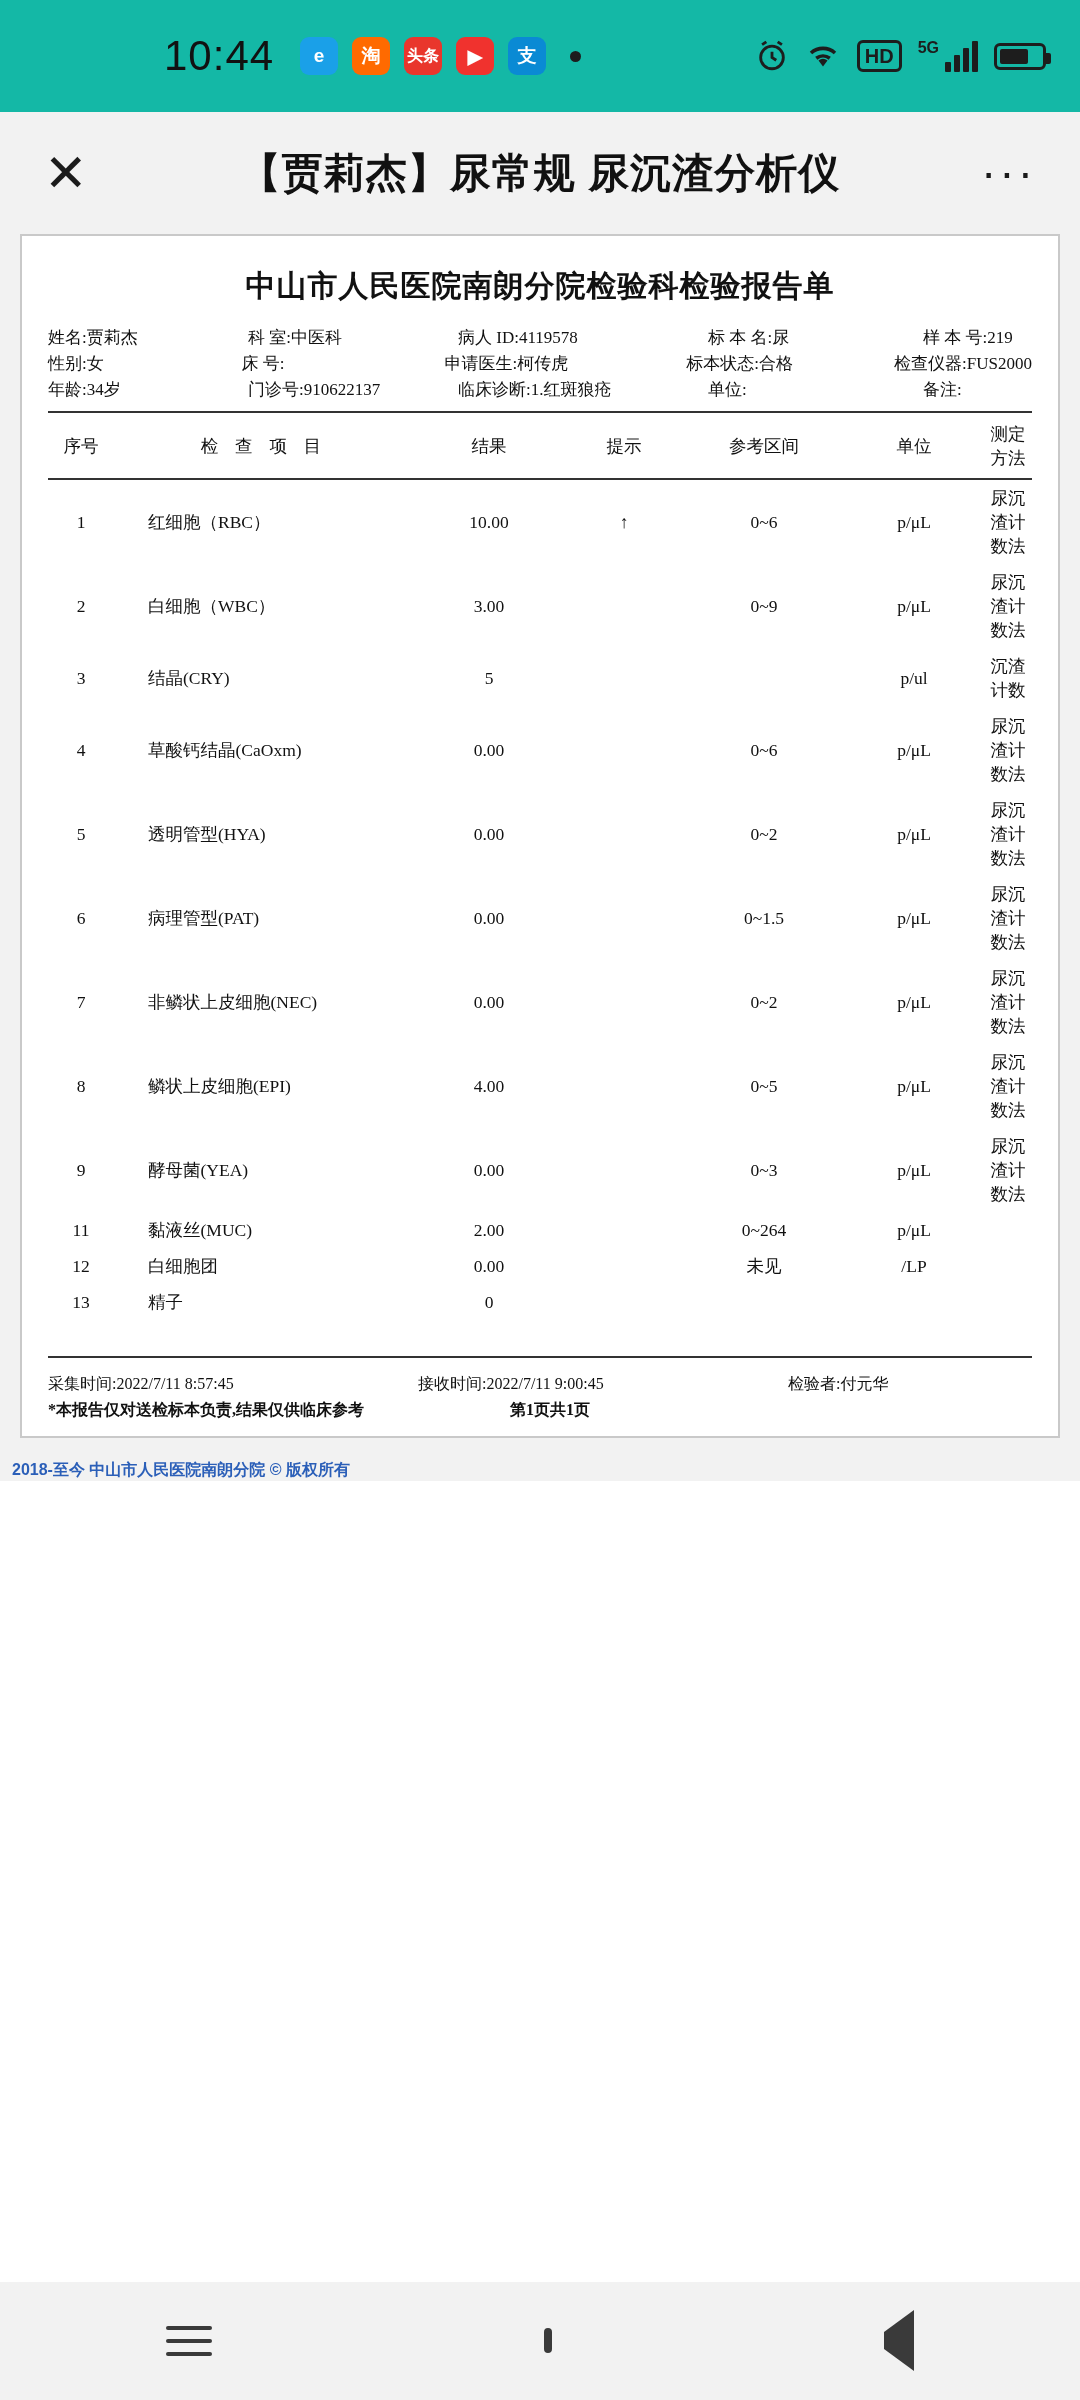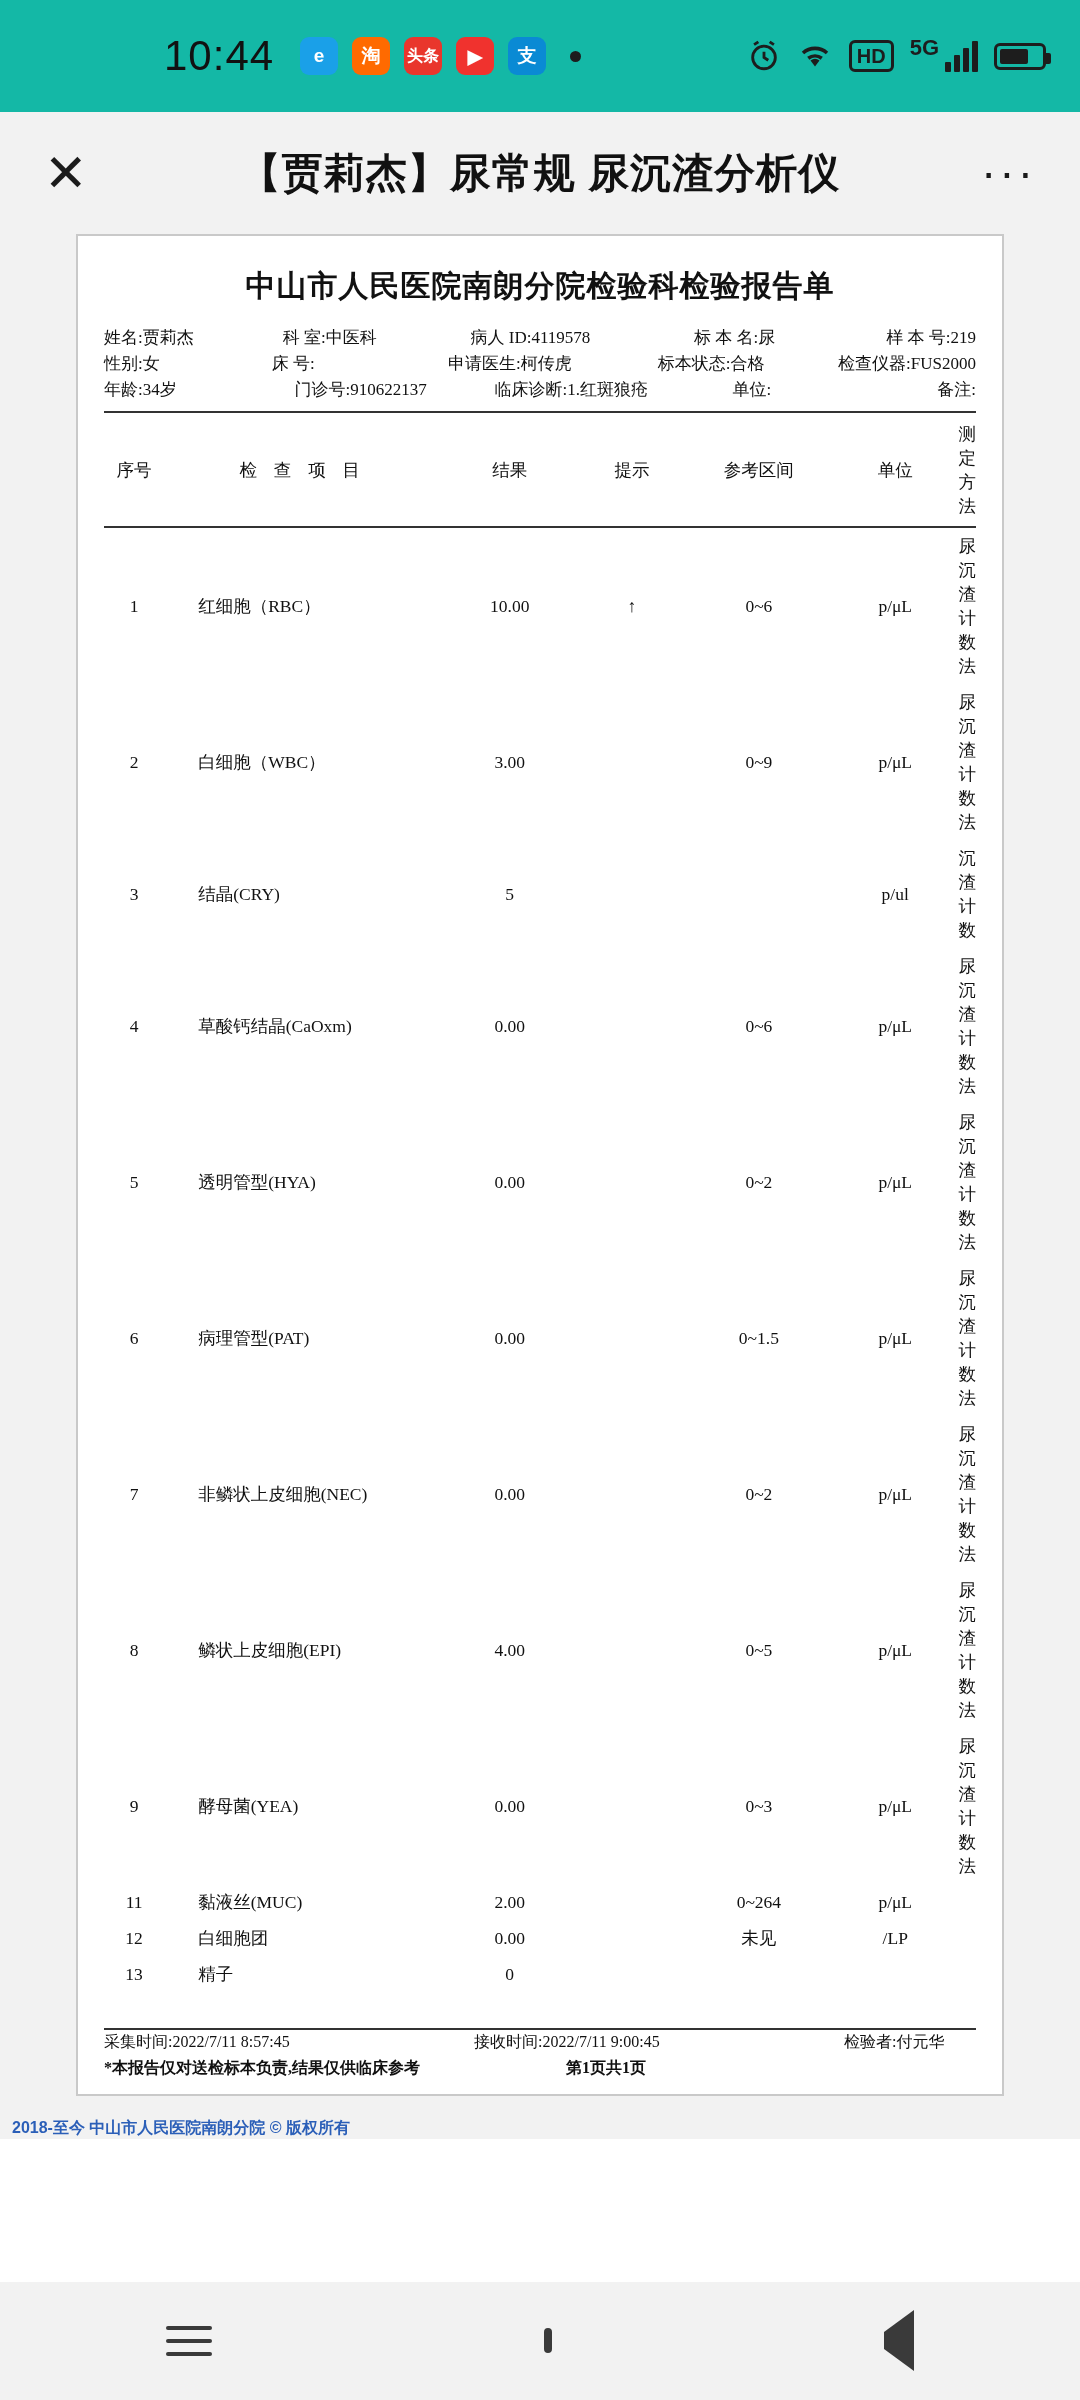--- a/index.html
+++ b/index.html
@@ -60,21 +60,21 @@
   .hd-badge {
     border: 3px solid #1d1d1d;
     border-radius: 6px;
     font-size: 20px;
     font-weight: bold;
     padding: 0 5px;
     line-height: 26px;
     color: #1d1d1d;
   }
   .fiveg {
-    font-size: 22px; font-weight: bold; color: #1d1d1d;
+    font-size: 16px; font-weight: bold; color: #1d1d1d;
     line-height: 1; margin-bottom: 16px; margin-right: -10px;
   }
   .bars { display: flex; align-items: flex-end; gap: 3px; height: 32px; }
   .bars i { width: 6px; background: #1d1d1d; display: block; border-radius: 1px; }
   .bars i:nth-child(1){ height: 10px; }
   .bars i:nth-child(2){ height: 17px; }
   .bars i:nth-child(3){ height: 24px; }
   .bars i:nth-child(4){ height: 31px; }
   .battery {
     width: 52px; height: 27px;
@@ -120,21 +120,21 @@
     color: #1b1b1b;
     line-height: 0.6;
   }
 
   
   .content { background: #f2f2f2; padding: 0 12px 0 12px; }
   .report {
     background: #fff;
     border: 2px solid #c9c9c9;
     margin: 0 auto;
-    width: 928px;
+    width: 1040px;
     padding: 22px 26px 14px 26px;
     font-family: "Liberation Serif", serif;
     color: #111;
   }
   .rep-title {
     text-align: center;
     font-size: 30px;
     font-weight: bold;
     letter-spacing: 1px;
     margin: 8px 0 18px 0;
@@ -177,21 +177,21 @@
   .c-res   { width: 150px; text-align: center; }
   .c-flag  { width: 120px; text-align: center; }
   .c-ref   { width: 160px; text-align: center; }
   .c-unit  { width: 140px; text-align: center; }
   .c-meth  { text-align: center; }
   th.c-item { text-align: center; padding-left: 0 !important; letter-spacing: 6px; }
 
   .foot {
     border-top: 2px solid #333;
     margin-top: 36px;
-    padding-top: 0;
+    padding-top: 14px;
     font-size: 16px;
     line-height: 24px;
   }
   .foot-row { display: flex; }
   .f1 { width: 370px; }
   .f2 { width: 370px; }
   .f3 { flex: 1; }
   .foot-note { margin-top: 2px; display: flex; font-weight: bold; }
   .foot-note .fn1 { width: 440px; }
   .foot-note .fn2 { flex: 1; text-align: left; padding-left: 22px; }

